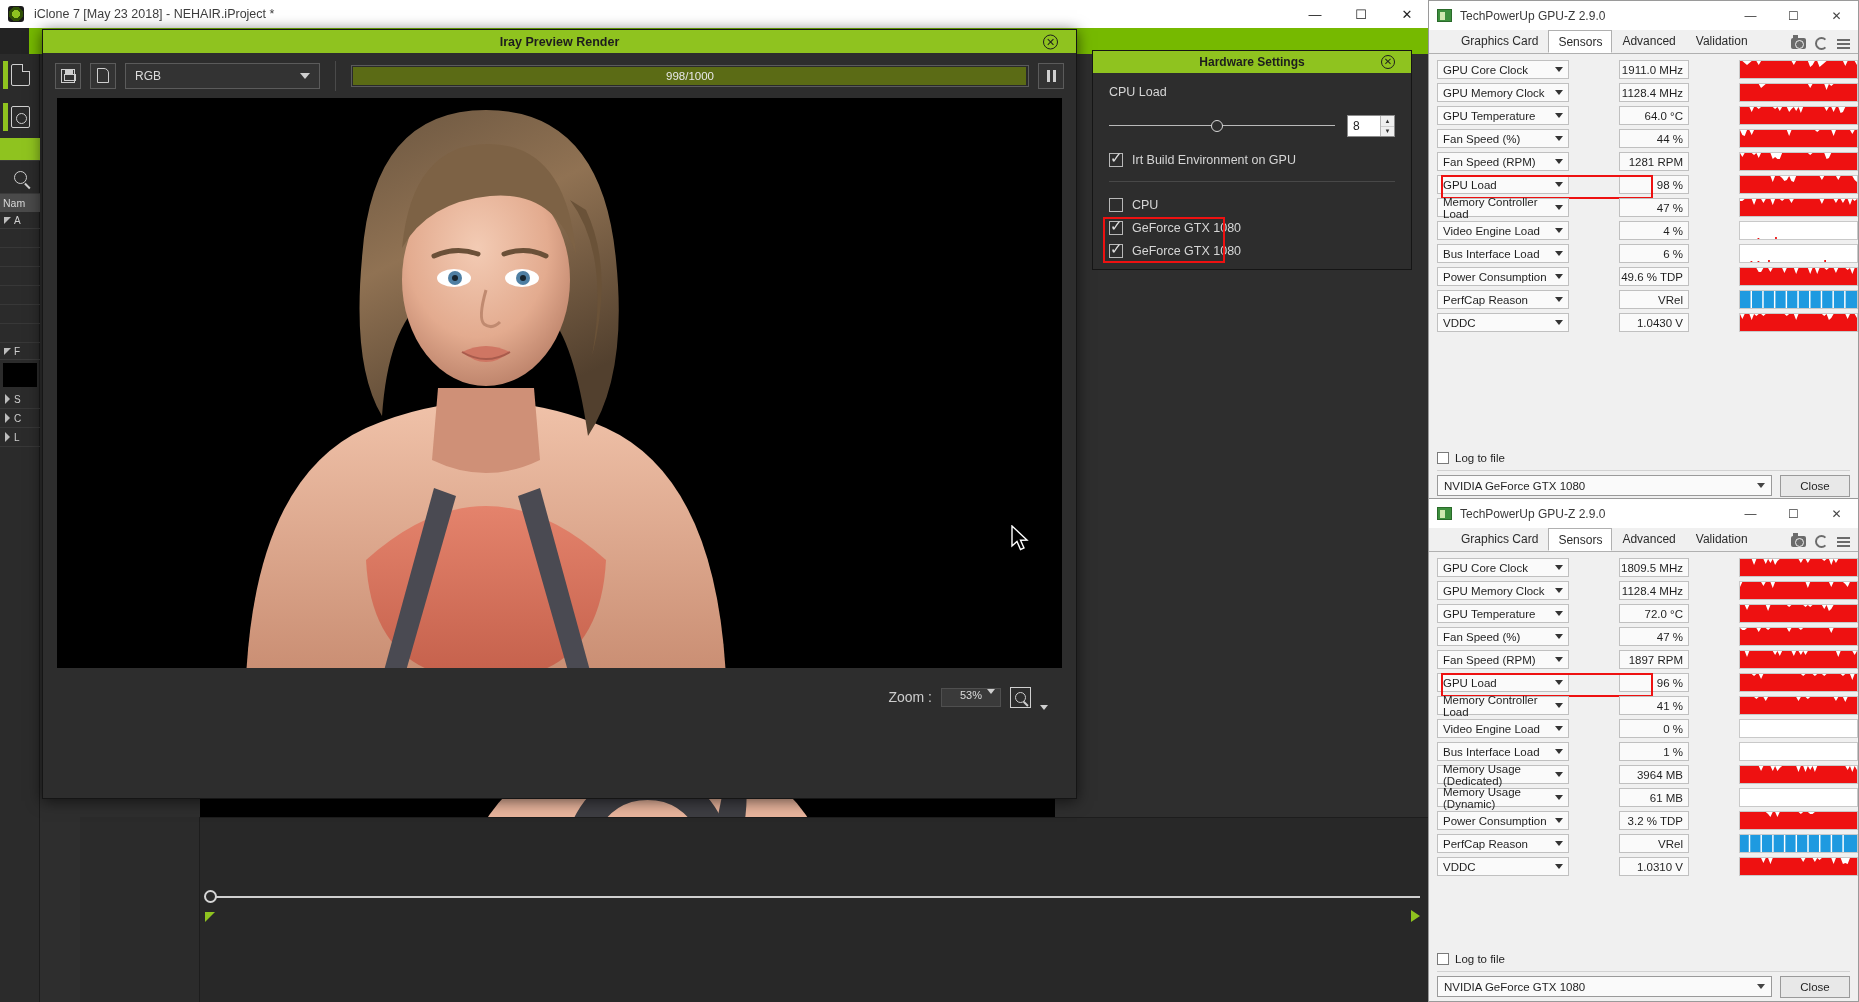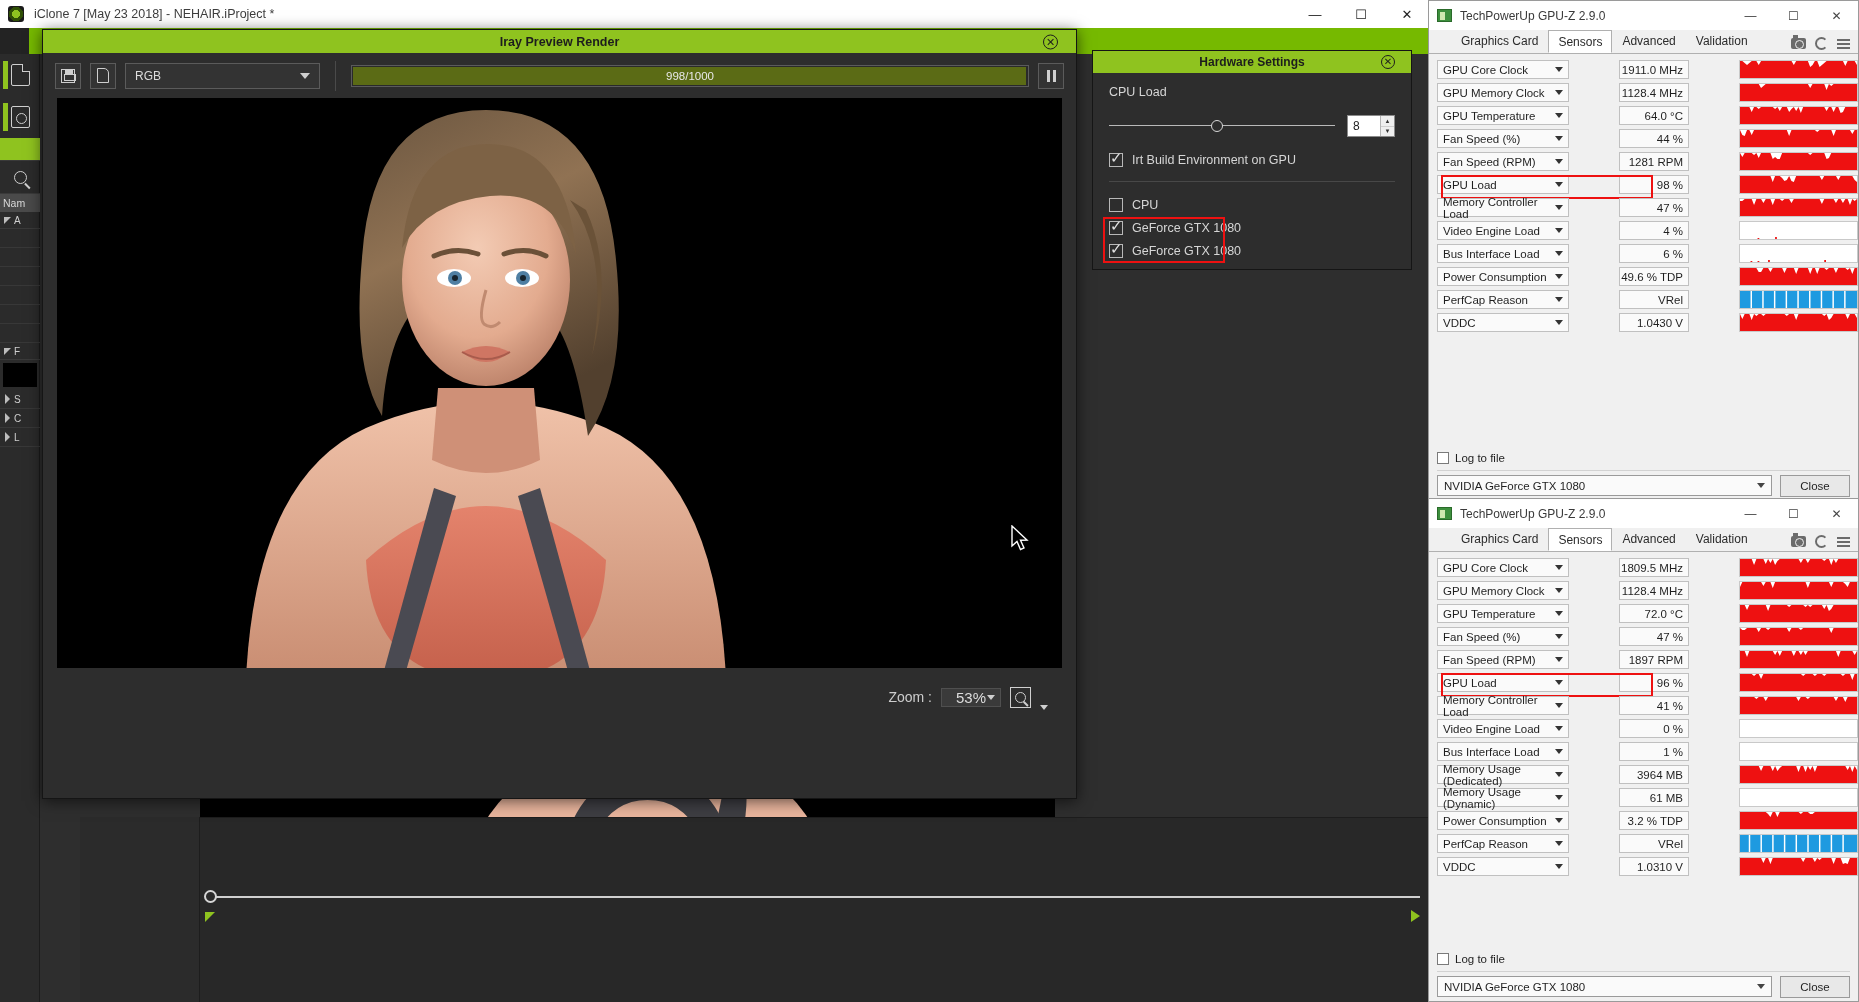--- a/index.html
+++ b/index.html
@@ -101,21 +101,21 @@
      font-size:11.5px; color:#e8e8e8; }
   .pausebtn { width:26px; height:26px; border:1px solid #5b5b5b; background:#333; display:flex;
      align-items:center; justify-content:center; gap:3px; }
   .pausebtn i { width:3px; height:12px; background:#cfcfcf; display:block; }
 
   .iray-canvas { margin:0 14px; height:570px; background:#000; position:relative; overflow:hidden; }
   .iray-footer { height:58px; display:flex; align-items:center; justify-content:flex-end;
      padding-right:28px; gap:9px; }
   .zlabel { font-size:14px; color:#cdcdcd; }
   .zsel { width:60px; height:19px; background:#3a3a3a; border:1px solid #4f4f4f; display:flex;
-     align-items:center; justify-content:center; font-size:15px; color:#dcdcdc; position:relative; }
+     align-items:flex-start; justify-content:center; font-size:11px; color:#dcdcdc; position:relative; }
   .zsel .cv2 { position:absolute; right:5px; width:0;height:0;border-left:4px solid transparent;
      border-right:4px solid transparent;border-top:5px solid #cfcfcf; }
   .zmag { width:21px;height:21px;border:1.4px solid #cfcfcf; display:flex;align-items:center;justify-content:center;}
   .zmag .m { width:11px;height:11px;border:1.5px solid #cfcfcf;border-radius:50%;position:relative;}
   .zmag .m:after{content:"";position:absolute;right:-4px;bottom:-3px;width:6px;height:1.5px;background:#cfcfcf;transform:rotate(45deg);}
   .tinycv { width:0;height:0;border-left:4px solid transparent;border-right:4px solid transparent;
      border-top:5px solid #cfcfcf; align-self:flex-end; margin-bottom:16px; }
 
   
   .portrait { position:absolute; left:0; top:0; width:100%; height:100%; }

